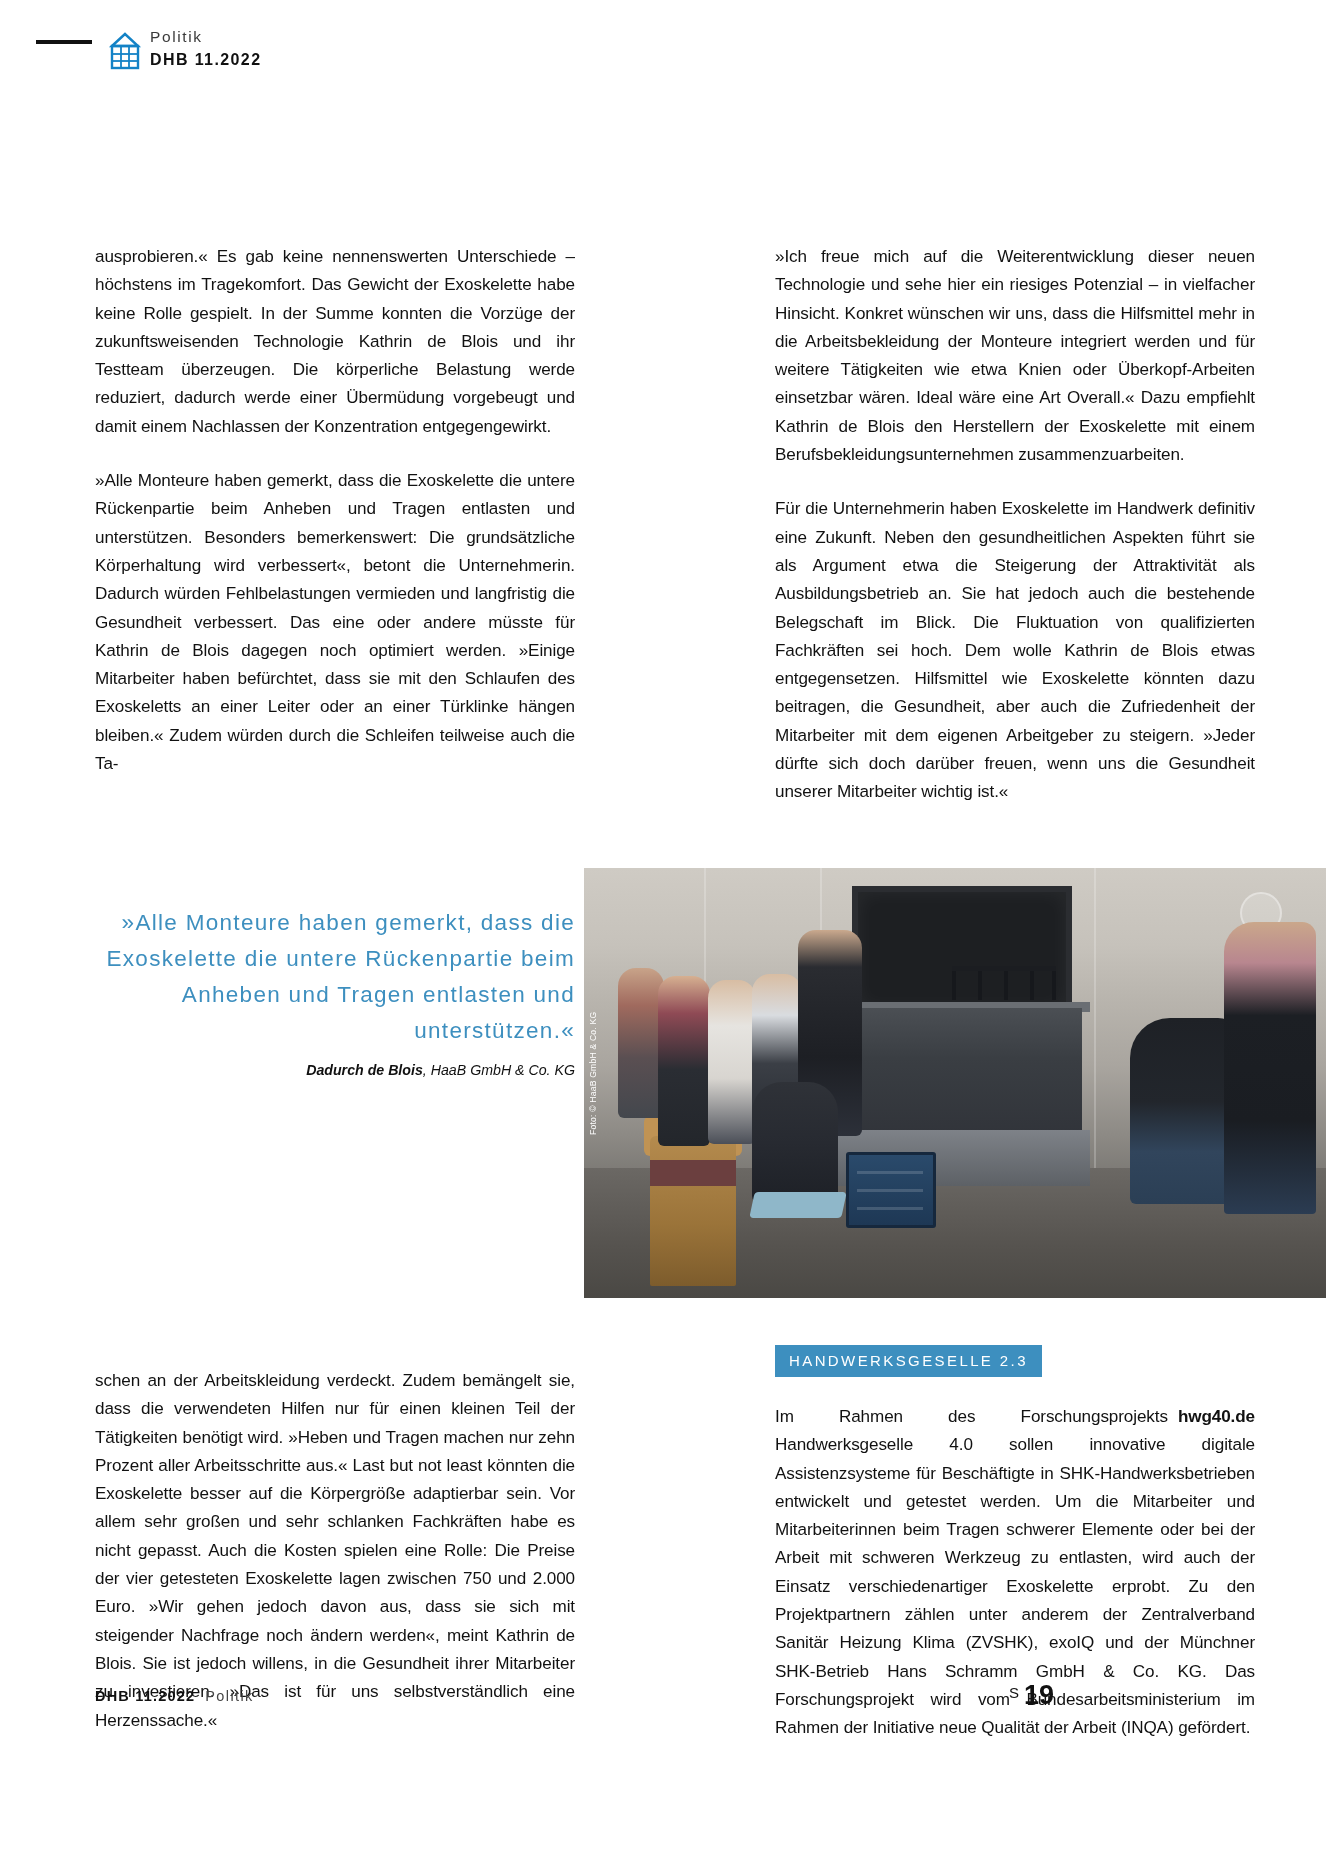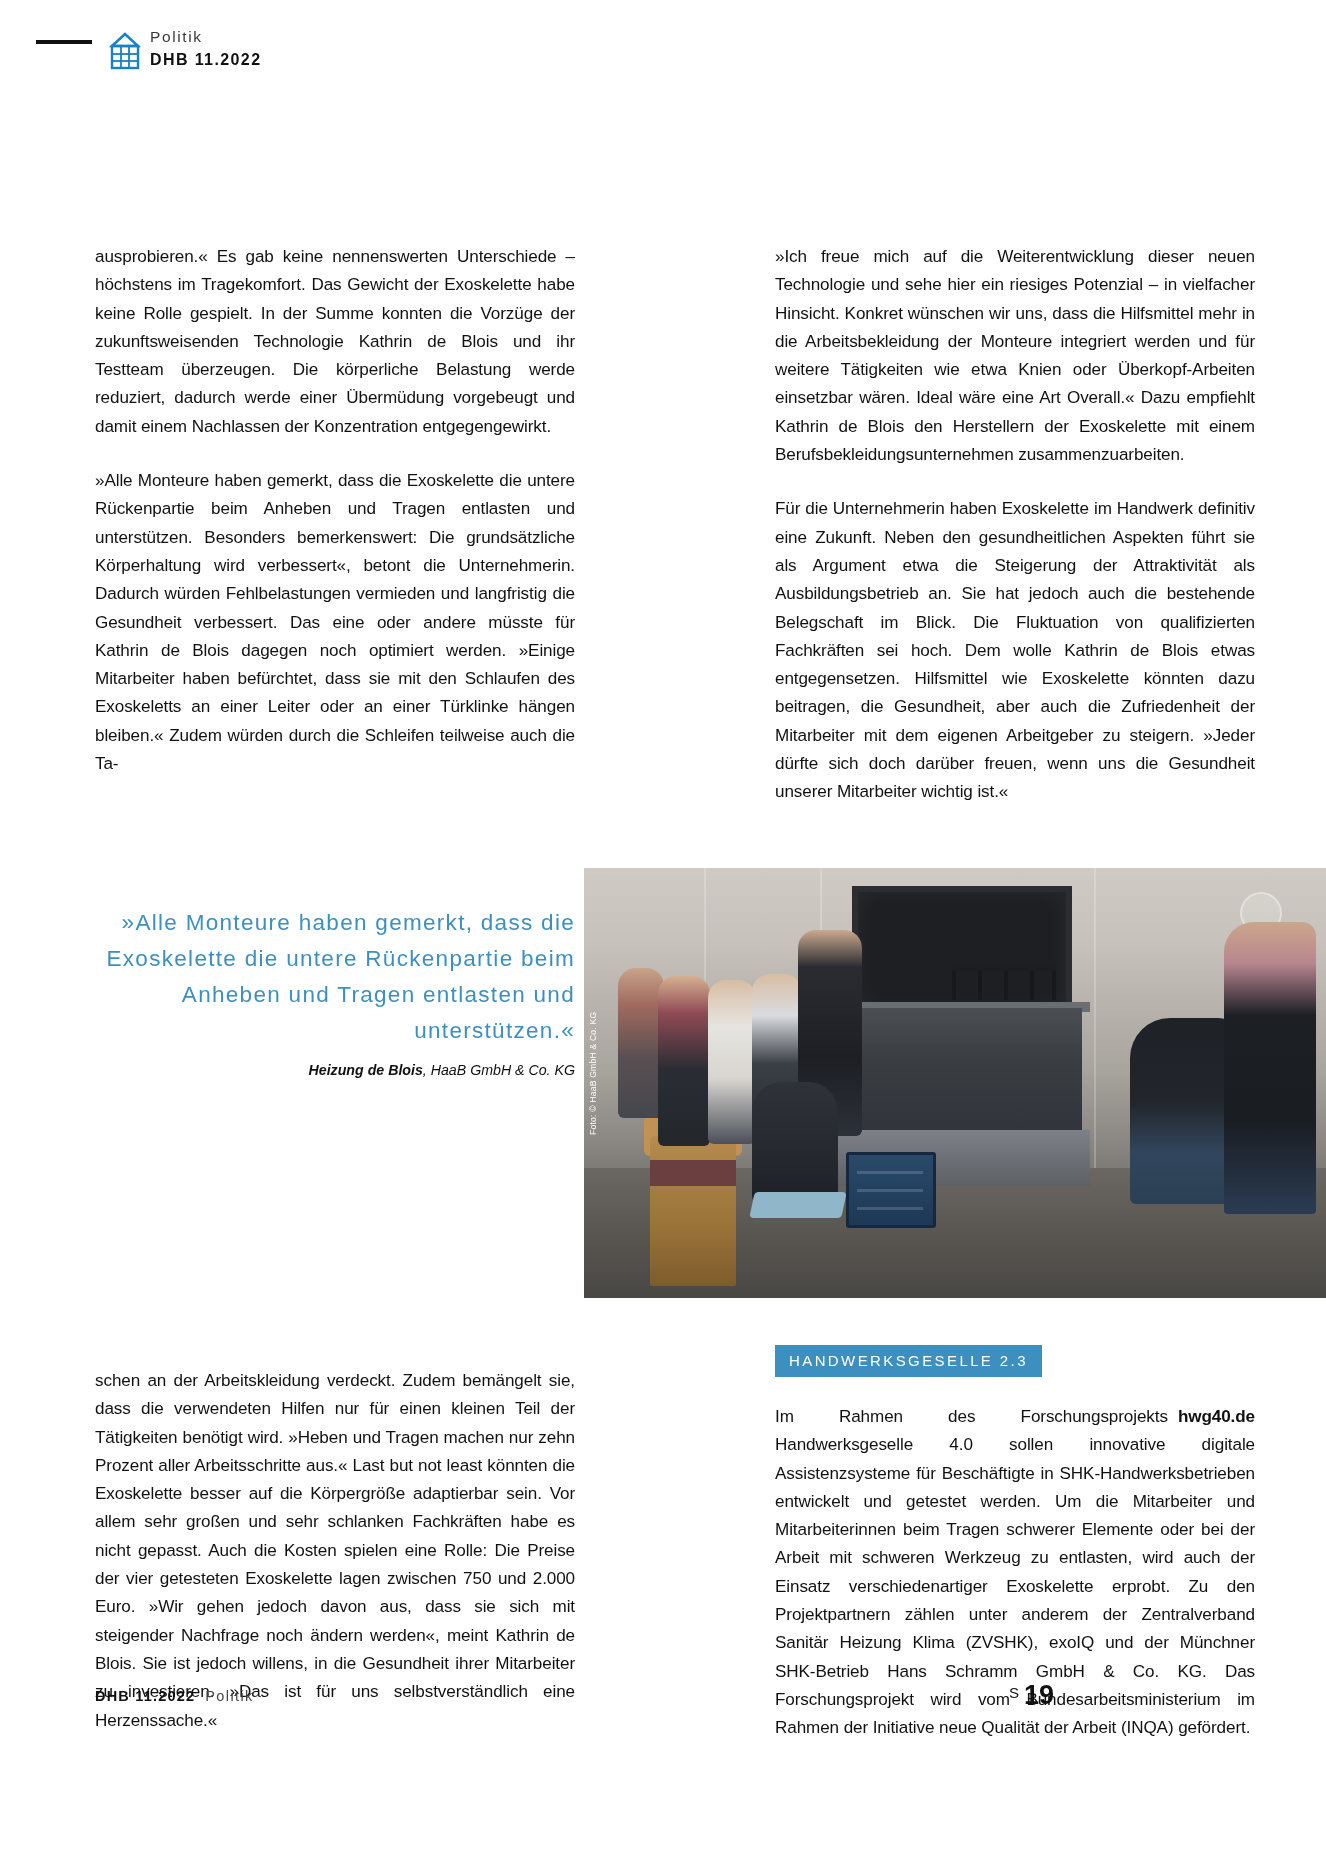--- a/index.html
+++ b/index.html
@@ -315,21 +315,21 @@
 </div>
 
 <div class="col col-right top-right">
   <p>»Ich freue mich auf die Weiterentwicklung dieser neuen Technologie und sehe hier ein riesiges Potenzial – in vielfacher Hinsicht. Konkret wünschen wir uns, dass die Hilfsmittel mehr in die Arbeitsbekleidung der Monteure integriert werden und für weitere Tätigkeiten wie etwa Knien oder Überkopf-Arbeiten einsetzbar wären. Ideal wäre eine Art Overall.« Dazu empfiehlt Kathrin de Blois den Herstellern der Exoskelette mit einem Berufsbekleidungsunternehmen zusammenzuarbeiten.</p>
   <p>Für die Unternehmerin haben Exoskelette im Handwerk definitiv eine Zukunft. Neben den gesundheitlichen Aspekten führt sie als Argument etwa die Steigerung der Attraktivität als Ausbildungsbetrieb an. Sie hat jedoch auch die bestehende Belegschaft im Blick. Die Fluktuation von qualifizierten Fachkräften sei hoch. Dem wolle Kathrin de Blois etwas entgegensetzen. Hilfsmittel wie Exoskelette könnten dazu beitragen, die Gesundheit, aber auch die Zufriedenheit der Mitarbeiter mit dem eigenen Arbeitgeber zu steigern. »Jeder dürfte sich doch darüber freuen, wenn uns die Gesundheit unserer Mitarbeiter wichtig ist.«</p>
 </div>
 
 <div class="pullquote-block">
   <div class="pullquote">»Alle Monteure haben gemerkt, dass die Exoskelette die untere Rückenpartie beim Anheben und Tragen entlasten und unterstützen.«</div>
   <div class="pullquote-attrib">
-    <b>Heizung de Blois</b><span>, HaaB GmbH &amp; Co. KG</span>
+    <b>Dadurch de Blois</b><span>, HaaB GmbH &amp; Co. KG</span>
   </div>
 </div>
 
 <div class="photo-wrap">
   <div class="photo">
     <div class="ph wall-line" style="left:120px;top:0;width:2px;height:300px;"></div>
     <div class="ph wall-line" style="left:236px;top:0;width:2px;height:300px;"></div>
     <div class="ph wall-line" style="left:510px;top:0;width:2px;height:300px;"></div>
     <div class="ph floor"></div>
     <div class="ph screen"></div>

